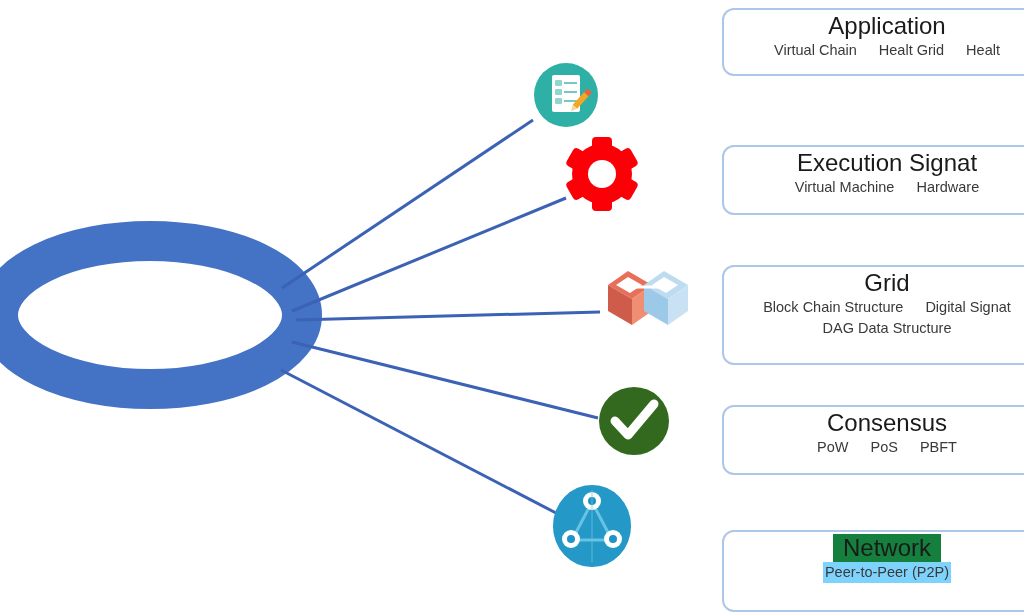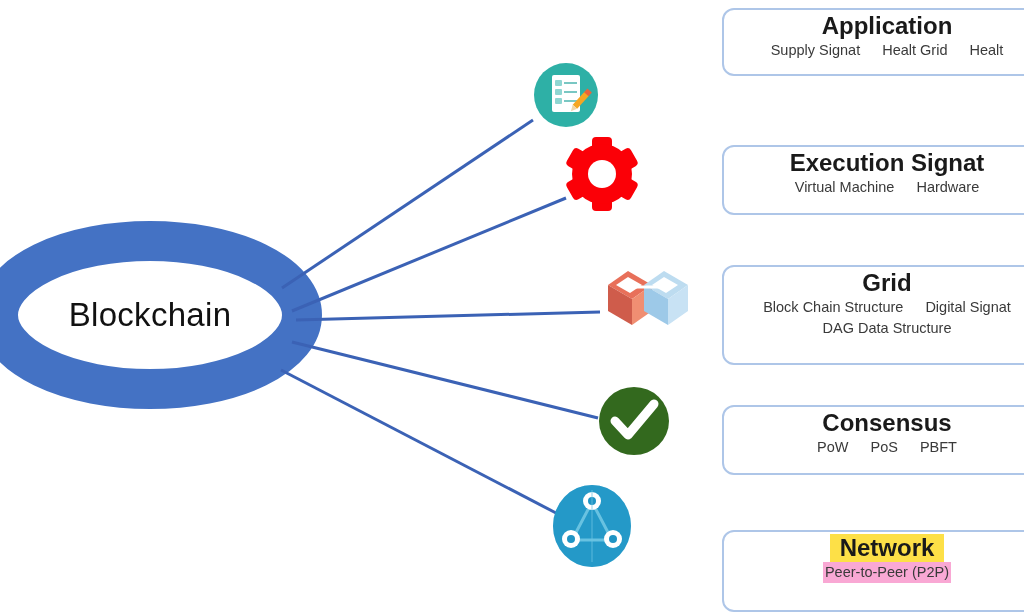--- a/index.html
+++ b/index.html
@@ -42,43 +42,43 @@
     box-sizing: border-box;
     background: #ffffff;
     border: 2px solid #aec6e8;
     border-radius: 12px;
     overflow: hidden;
     padding-top: 2px;
   }
   .layer-title {
     text-align: center;
     font-size: 24px;
-    font-weight: bold;
+    font-weight: normal;
     color: #1a1a1a;
     line-height: 1.15;
     white-space: nowrap;
     font-family: "Liberation Sans", sans-serif;
   }
   .layer-title.hl {
     display: inline-block;
-    background: #fde047;
+    background: #15803d;
     padding: 0 10px;
   }
   .layer-title-wrap { text-align: center; }
   .layer-items {
     text-align: center;
     font-size: 14.5px;
     color: #3a3a3a;
     line-height: 1.45;
     white-space: nowrap;
     font-family: "Liberation Sans", sans-serif;
   }
   .layer-items .hl {
     display: inline-block;
-    background: #f9a8d4;
+    background: #7dd3fc;
     padding: 0 2px;
   }
   .items-row { display: block; }
   .item-sep { display: inline-block; width: 22px; }
   .icon-node {
     position: absolute;
   }
   .icon-node svg { display: block; }
 </style>
 </head>
@@ -94,21 +94,20 @@
 
     <g stroke="#3b62b5" stroke-width="3" fill="none">
       <line x1="282" y1="288" x2="533" y2="120"></line>
       <line x1="292" y1="311" x2="566" y2="198"></line>
       <line x1="296" y1="320" x2="600" y2="312"></line>
       <line x1="292" y1="342" x2="598" y2="418"></line>
       <line x1="281" y1="370" x2="556" y2="513"></line>
     </g>
   </svg>
 
-  <div class="center-label">Blockchain</div>
 
   <div class="icon-node" style="left:533px; top:62px;">
     <svg width="66" height="66" viewBox="0 0 66 66">
       <circle cx="33" cy="33" r="32" fill="#2eb0a6"></circle>
       <rect x="19" y="13" width="28" height="37" rx="2" fill="#ffffff"></rect>
       <rect x="22" y="18" width="7" height="6" rx="1" fill="#8fd6d2"></rect>
       <rect x="22" y="27" width="7" height="6" rx="1" fill="#8fd6d2"></rect>
       <rect x="22" y="36" width="7" height="6" rx="1" fill="#8fd6d2"></rect>
       <rect x="31" y="20" width="13" height="2" fill="#79c7c3"></rect>
       <rect x="31" y="29" width="13" height="2" fill="#79c7c3"></rect>
@@ -174,21 +173,21 @@
       <path d="M40,6 L40,78" stroke="#6cc4e2" stroke-width="1.5" opacity="0.5"></path>
     </svg>
   </div>
 
   <div class="layer-box" style="left:722px; top:8px; width:330px; height:68px;">
     <div class="layer-title-wrap">
       <span class="layer-title">Application</span>
     </div>
     <div class="layer-items">
       <span class="items-row">
-        <span>Supply Signat</span><span class="item-sep"></span><span>Healt Grid</span><span class="item-sep"></span><span>Healt</span>
+        <span>Virtual Chain</span><span class="item-sep"></span><span>Healt Grid</span><span class="item-sep"></span><span>Healt</span>
       </span>
     </div>
   </div>
 
   <div class="layer-box" style="left:722px; top:145px; width:330px; height:70px;">
     <div class="layer-title-wrap">
       <span class="layer-title">Execution Signat</span>
     </div>
     <div class="layer-items">
       <span class="items-row">

